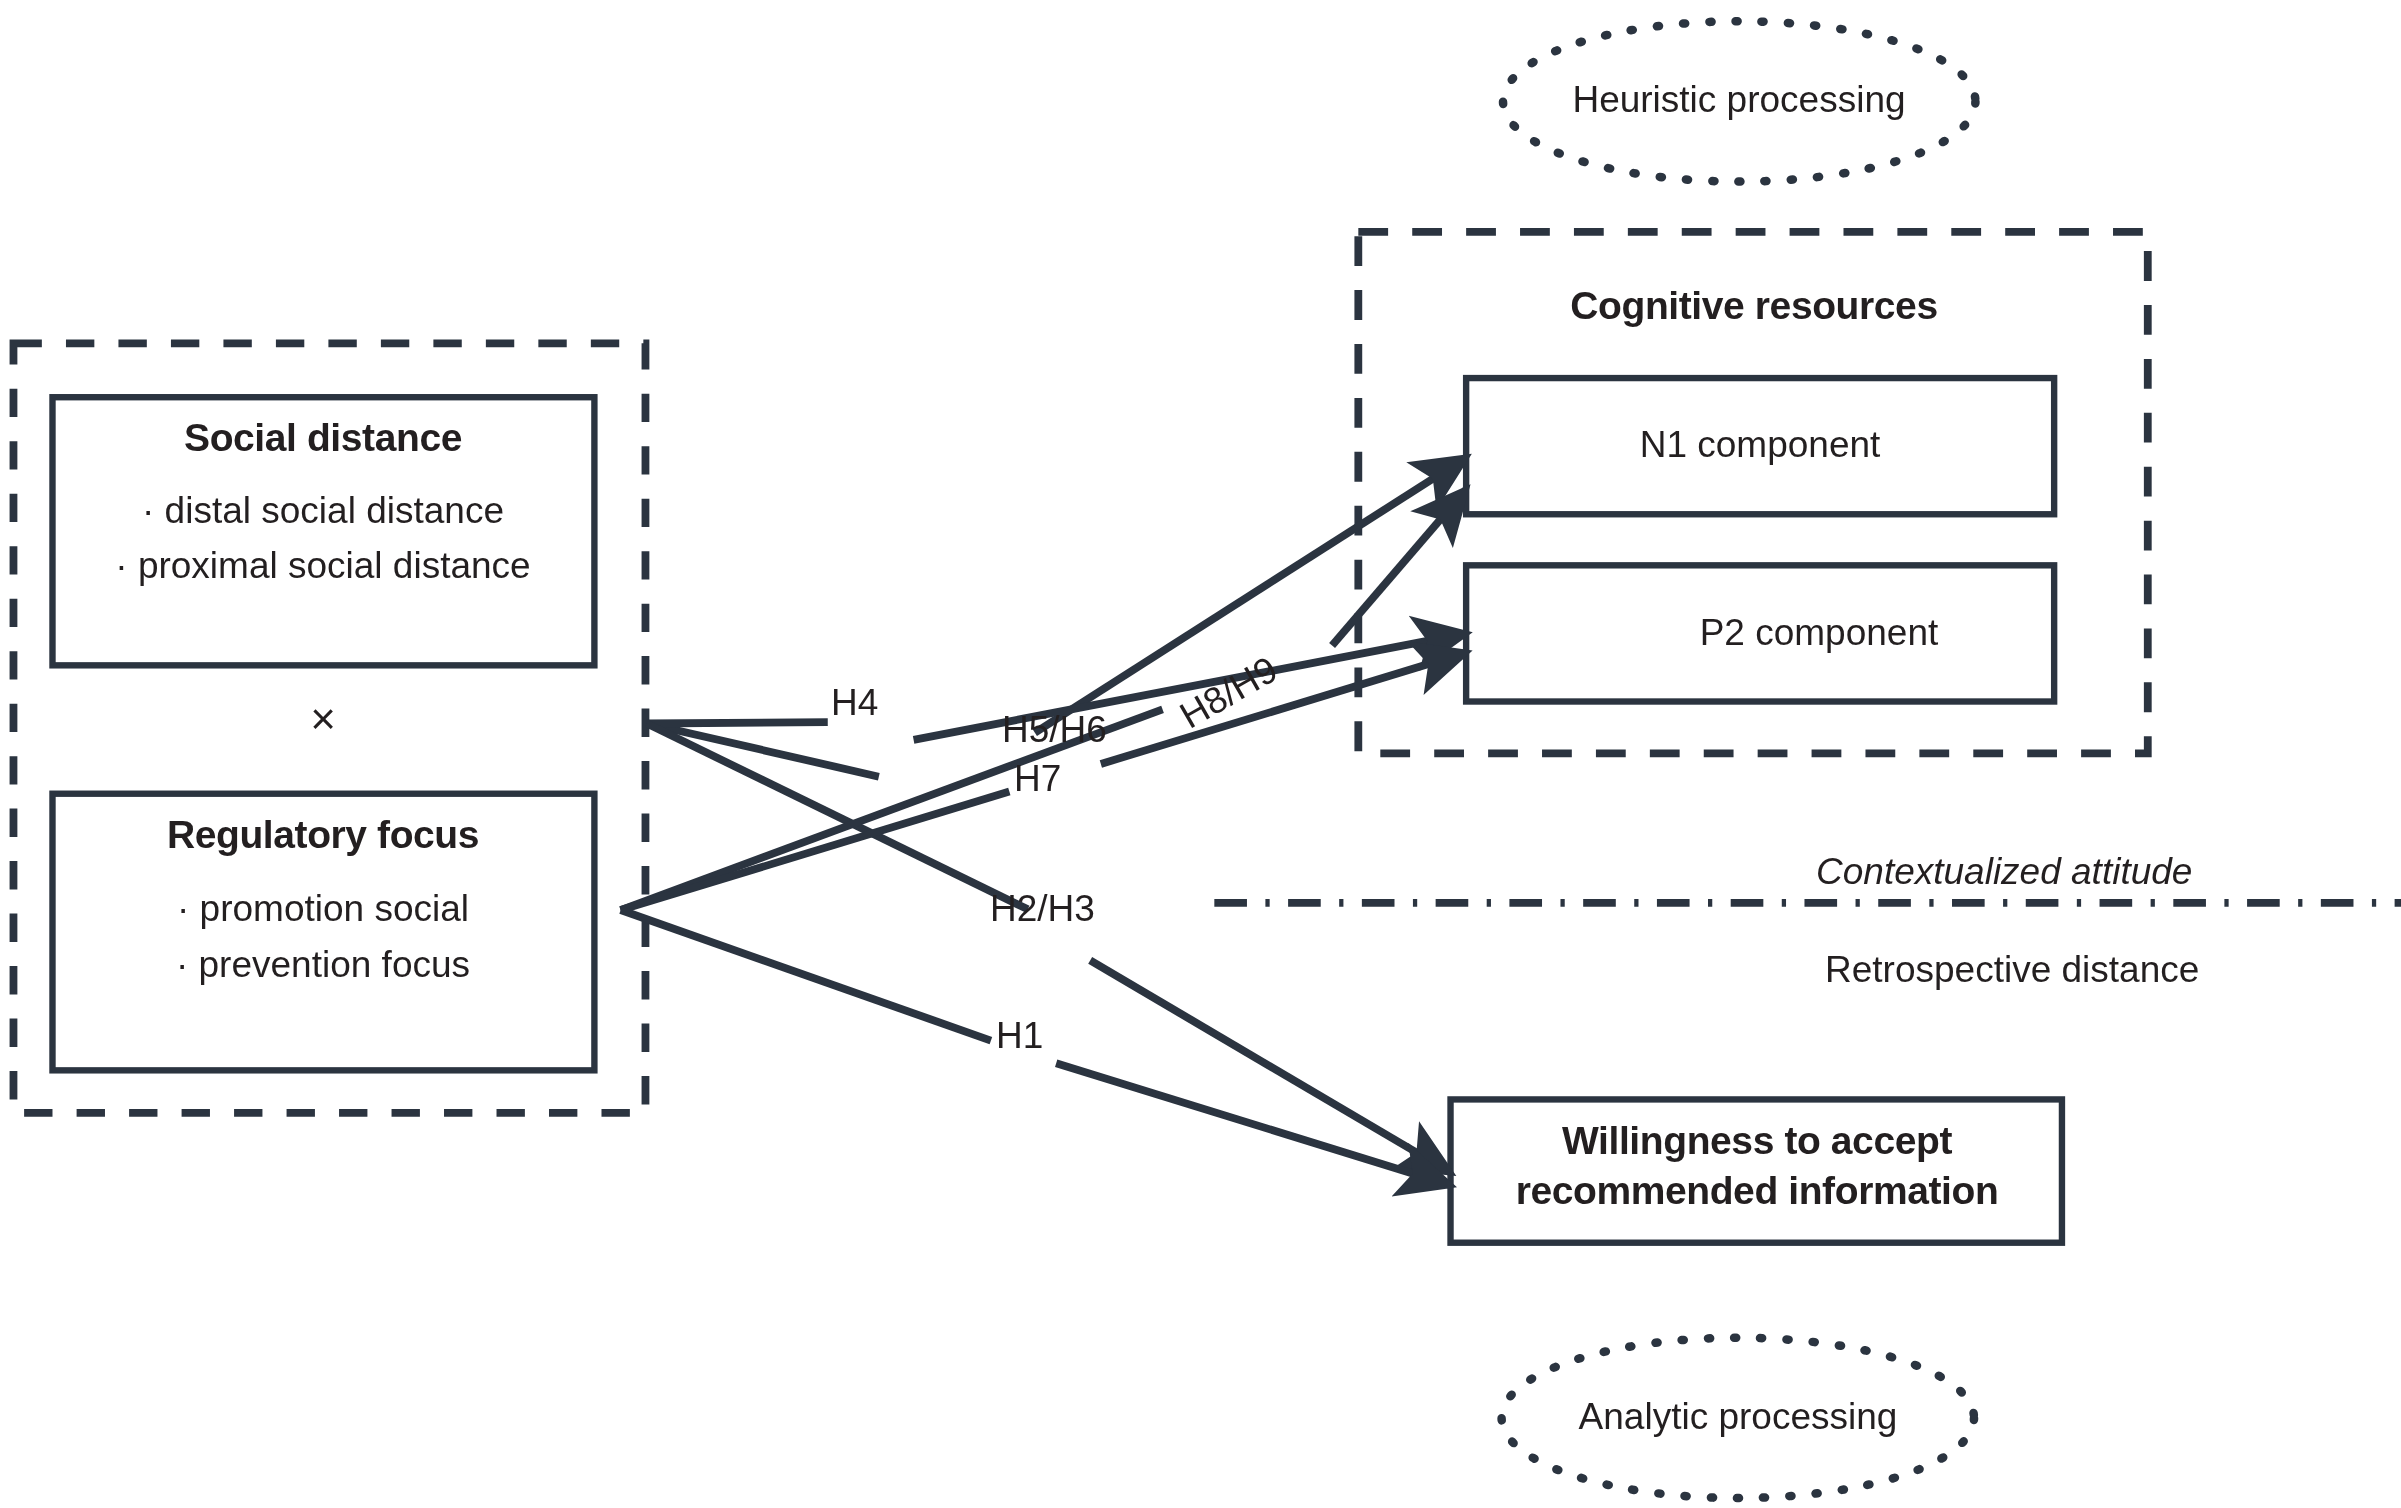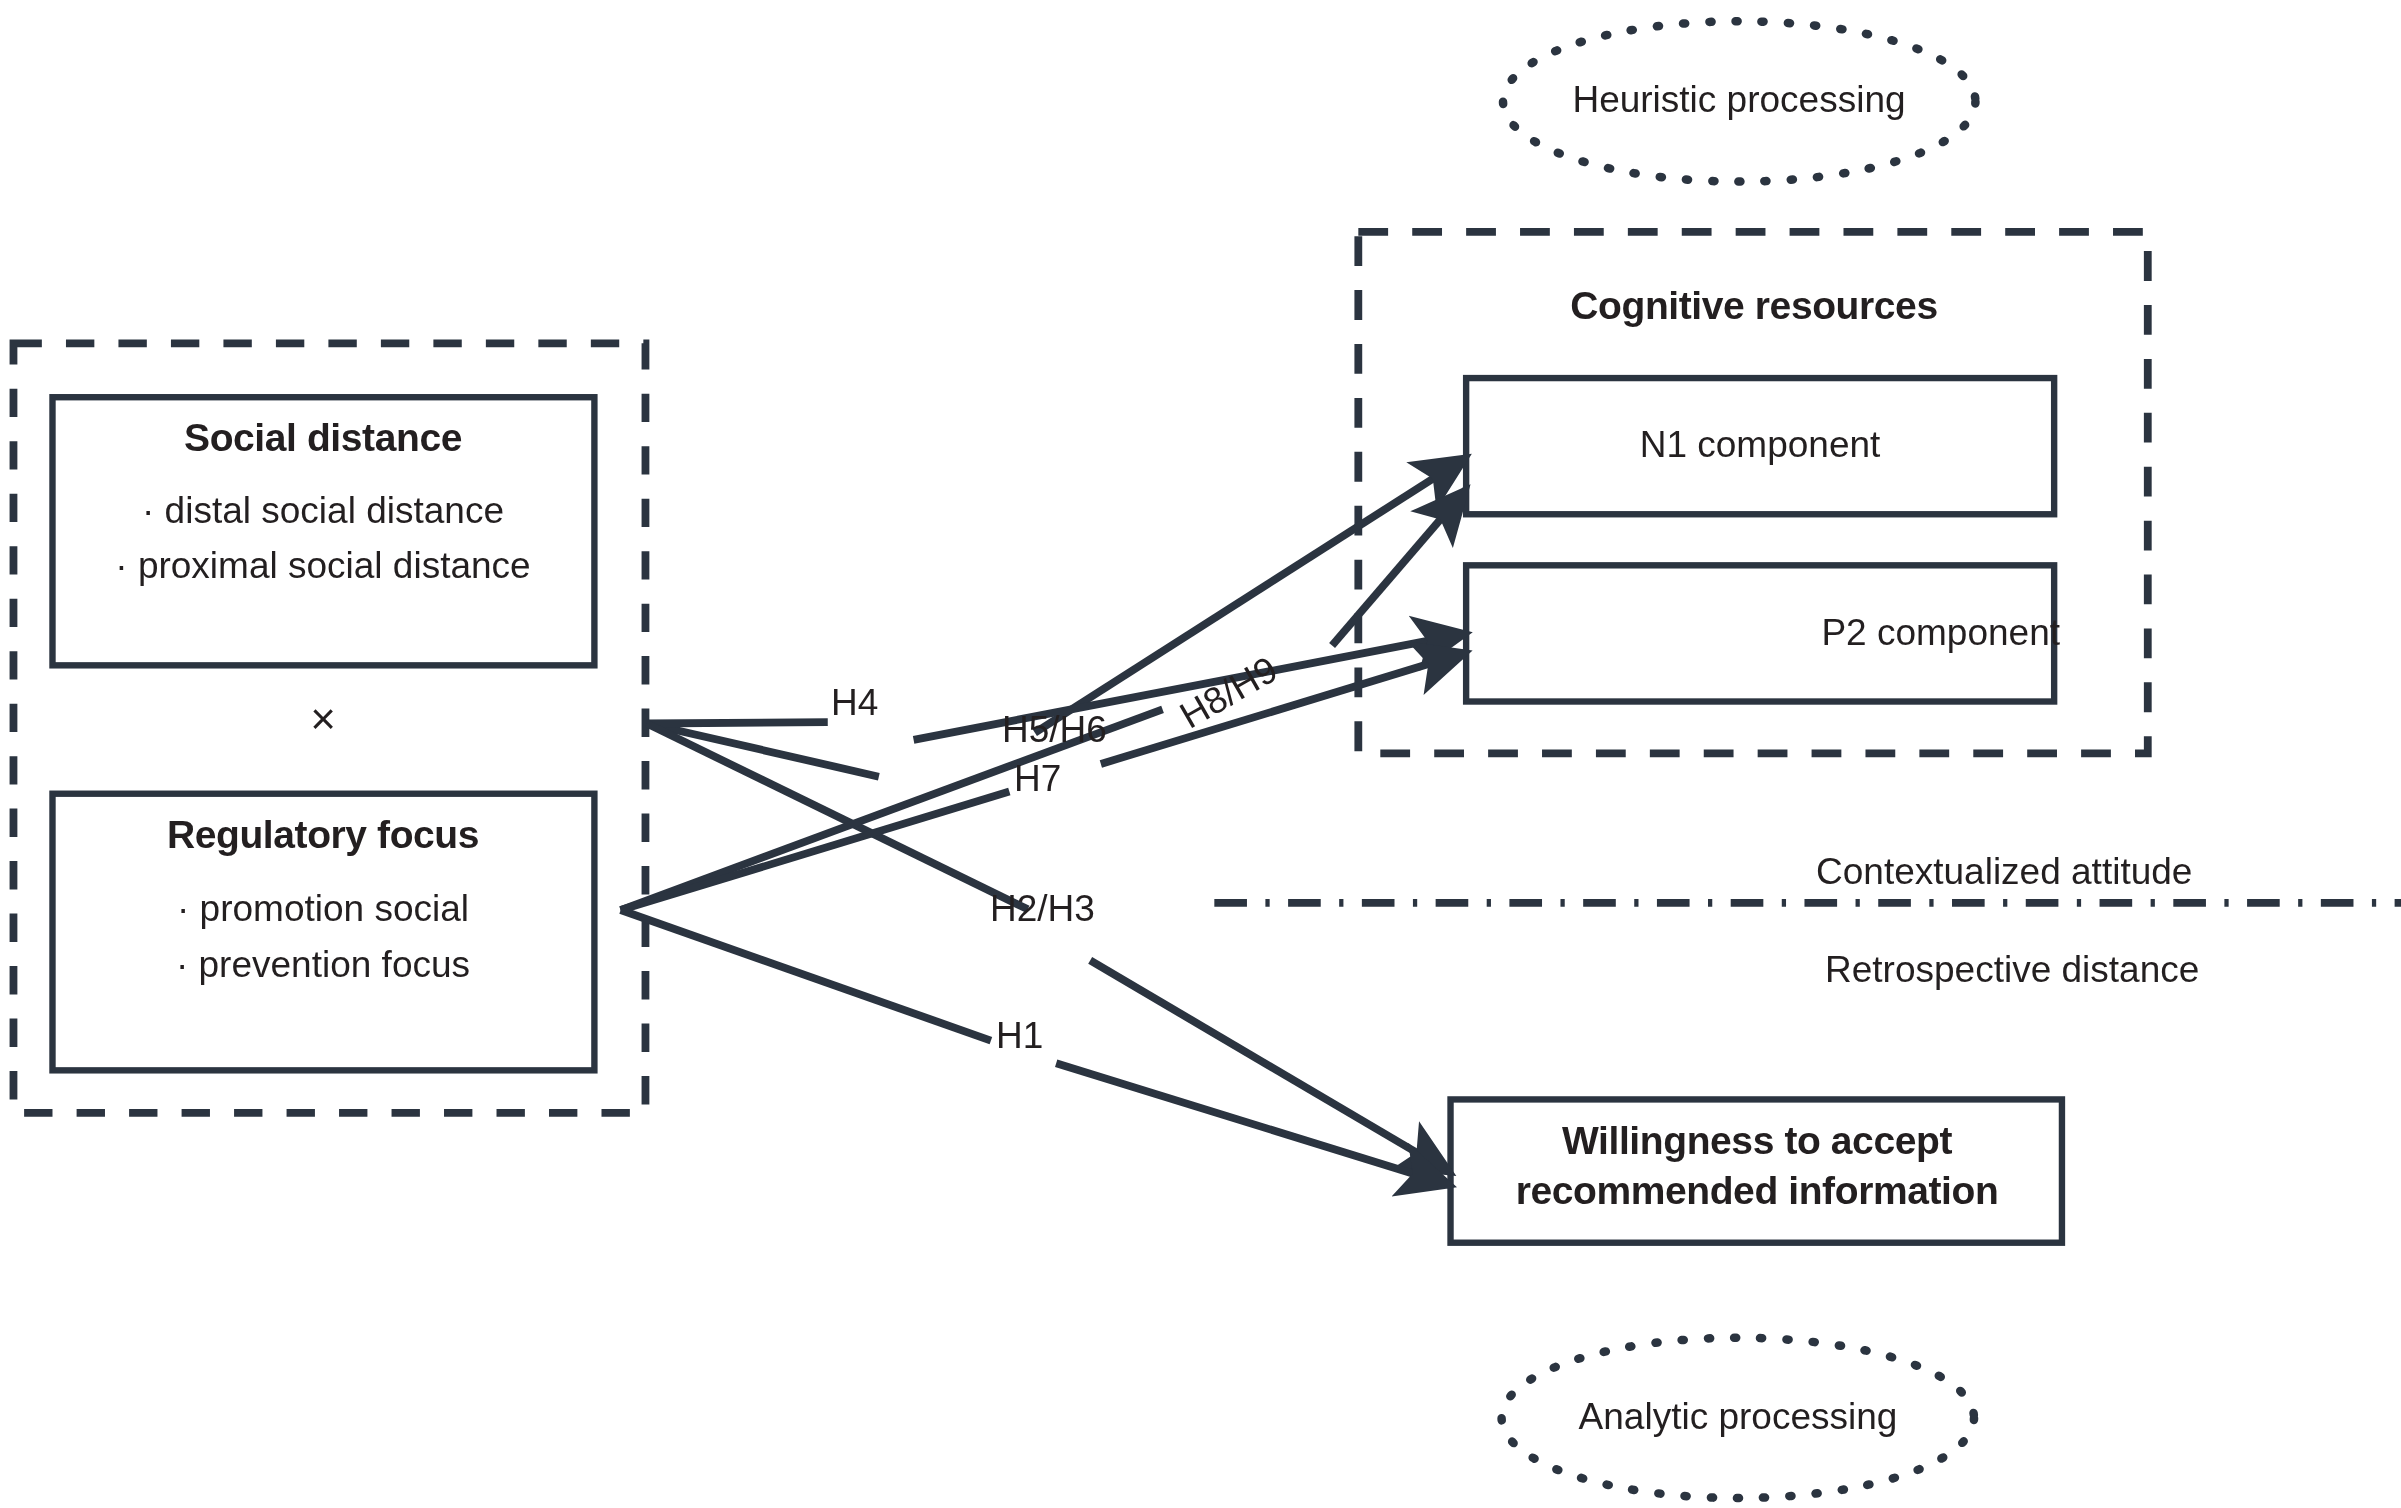--- a/index.html
+++ b/index.html
@@ -73,29 +73,29 @@
 
   <div class="lbl plain ctr" style="left:52px; top:694px; width:542px; font-size:44px;">×</div>
 
   <div class="lbl box-title ctr" style="left:52px; top:813px; width:542px;text-align:center;">Regulatory focus</div>
   <div class="lbl box-item ctr" style="left:52px; top:888px; width:542px;">· promotion social</div>
   <div class="lbl box-item ctr" style="left:52px; top:944px; width:542px;">· prevention focus</div>
 
   <div class="lbl box-title ctr" style="left:1359px; top:284px; width:790px;">Cognitive resources</div>
 
   <div class="lbl plain ctr" style="left:1466px; top:424px; width:588px;">N1 component</div>
-  <div class="lbl plain ctr" style="left:1472px; top:612px; width:588px;text-align:right;">P2 component</div>
+  <div class="lbl plain ctr" style="left:1525px; top:612px; width:588px;">P2 component</div>
 
   <div class="lbl box-title ctr" style="left:1451px; top:1119px; width:612px; line-height:1.12;">Willingness to accept</div>
   <div class="lbl box-title ctr" style="left:1451px; top:1169px; width:612px; line-height:1.12;">recommended information</div>
 
   <div class="lbl ellipse-text ctr" style="left:1503px; top:79px; width:472px;">Heuristic processing</div>
   <div class="lbl ellipse-text ctr" style="left:1502px; top:1396px; width:472px;">Analytic processing</div>
 
-  <div class="lbl plain" style="left:1816px; top:851px;">Contextualized attitude</div>
+  <div class="lbl plain" style="left:1816px; top:851px;font-style:italic;">Contextualized attitude</div>
   <div class="lbl plain" style="left:1825px; top:949px;">Retrospective distance</div>
 
   <div class="lbl hlabel" style="left:996px; top:1015px;">H1</div>
 
   <div class="lbl hlabel" style="left:990px; top:888px;">H2/H3</div>
 
   <div class="lbl hlabel" style="left:831px; top:682px;">H4</div>
 
   <div class="lbl hlabel" style="left:1002px; top:709px;">H5/H6</div>
 

